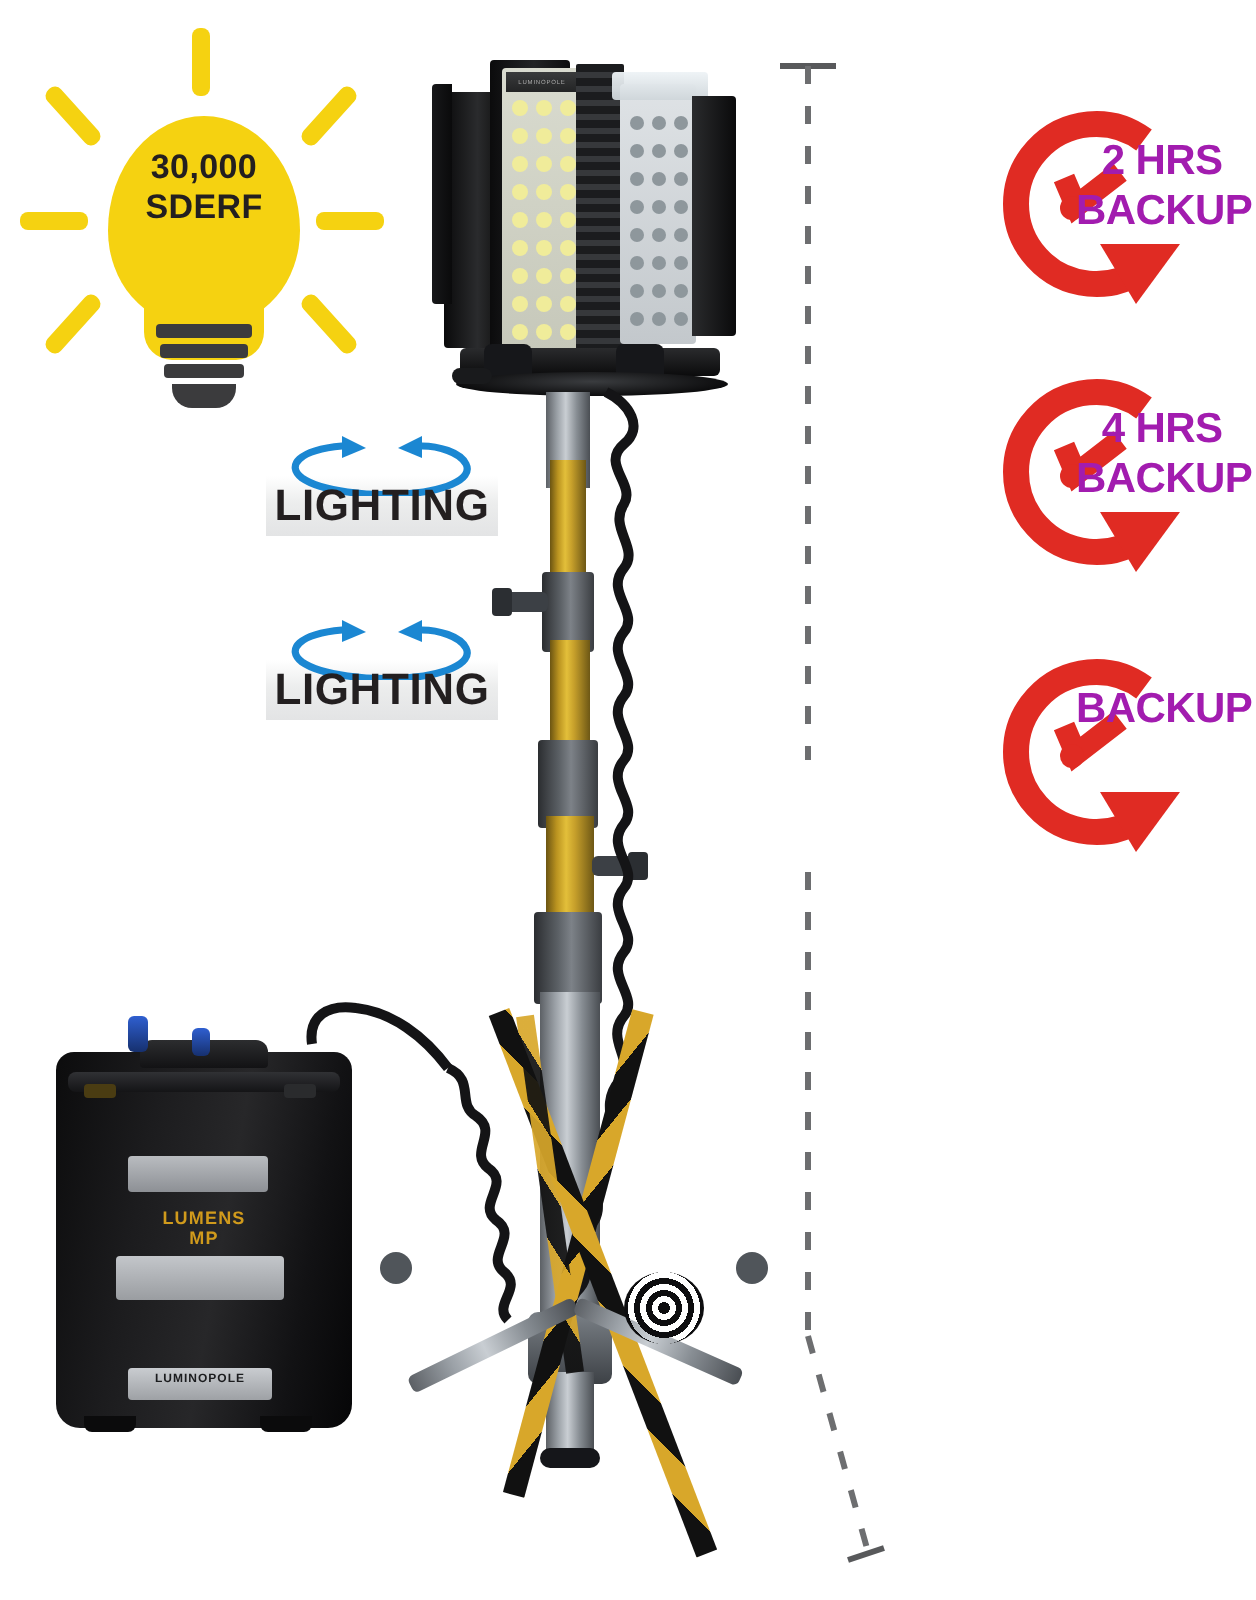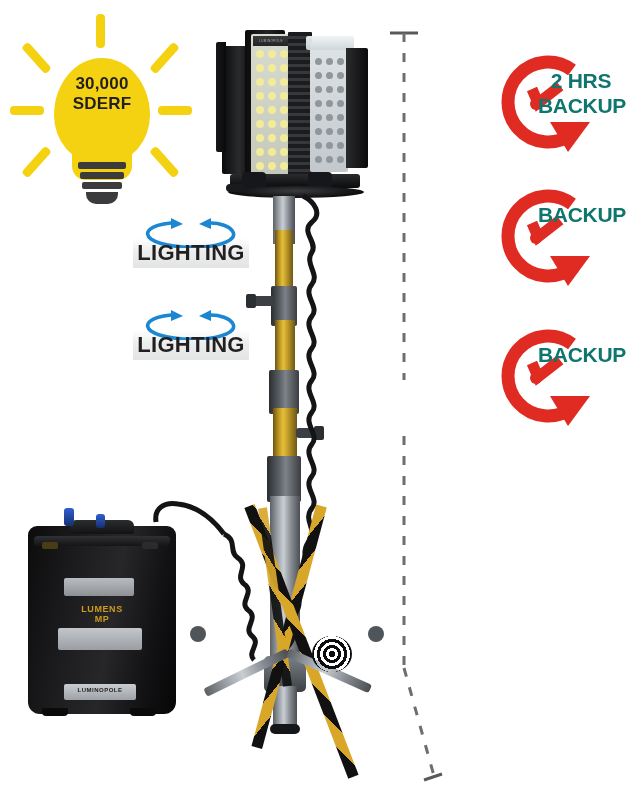--- a/index.html
+++ b/index.html
@@ -28,21 +28,21 @@
   .lb-bar{position:absolute;left:6px;top:38px;width:116px;height:30px;
      background:linear-gradient(180deg,#ffffff 0%,#eceded 45%,#e3e4e5 100%);}
   .lb-word{position:absolute;left:0;top:40px;width:128px;text-align:center;
      font-weight:bold;font-size:22px;color:#231f20;letter-spacing:.3px;z-index:6;}
   .lb-ellipse{position:absolute;left:14px;top:18px;width:100px;height:30px;z-index:4;}
 
   
   .clock-badge{position:absolute;width:150px;height:120px;}
   .clock-svg{position:absolute;left:0;top:0;}
   .clock-lines{position:absolute;right:2px;top:26px;width:86px;text-align:center;
-     color:#0f766e;font-weight:bold;font-size:21px;line-height:25px;
+     color:#a21caf;font-weight:bold;font-size:21px;line-height:25px;
      letter-spacing:-.3px;z-index:4;}
 
   
   #measure-line{position:absolute;left:330px;top:28px;width:160px;height:764px;}
   #measure-label{position:absolute;left:348px;top:385px;width:110px;text-align:center;
      font-weight:bold;font-size:25px;color:#000;background:#fff;padding:2px 0;z-index:6;}
 
   
   #product{position:absolute;left:20px;top:8px;width:400px;height:790px;}
   .pc{position:absolute;}                   
@@ -326,20 +326,21 @@
   </div>
 
   <div class="clock-badge" style="left:476px;top:176px;">
     <svg class="clock-svg" width="150" height="120" viewBox="0 0 150 120">
       <path d="M96,28 A40,40 0 1 0 96,92" fill="none" stroke="#e02b23" stroke-width="13" stroke-linecap="butt"></path>
       <polygon points="74,80 114,80 92,110" fill="#e02b23"></polygon>
       <path d="M56,47 L62,61 L84,44" fill="none" stroke="#e02b23" stroke-width="11" stroke-linecap="butt" stroke-linejoin="miter"></path>
       <circle cx="60" cy="62" r="6" fill="#e02b23"></circle>
     </svg>
     <div class="clock-lines">
+      <div>4 HRS</div>
       <div>BACKUP</div>
     </div>
   </div>
 
   <div class="clock-badge" style="left:476px;top:316px;">
     <svg class="clock-svg" width="150" height="120" viewBox="0 0 150 120">
       <path d="M96,28 A40,40 0 1 0 96,92" fill="none" stroke="#e02b23" stroke-width="13" stroke-linecap="butt"></path>
       <polygon points="74,80 114,80 92,110" fill="#e02b23"></polygon>
       <path d="M56,47 L62,61 L84,44" fill="none" stroke="#e02b23" stroke-width="11" stroke-linecap="butt" stroke-linejoin="miter"></path>
       <circle cx="60" cy="62" r="6" fill="#e02b23"></circle>

